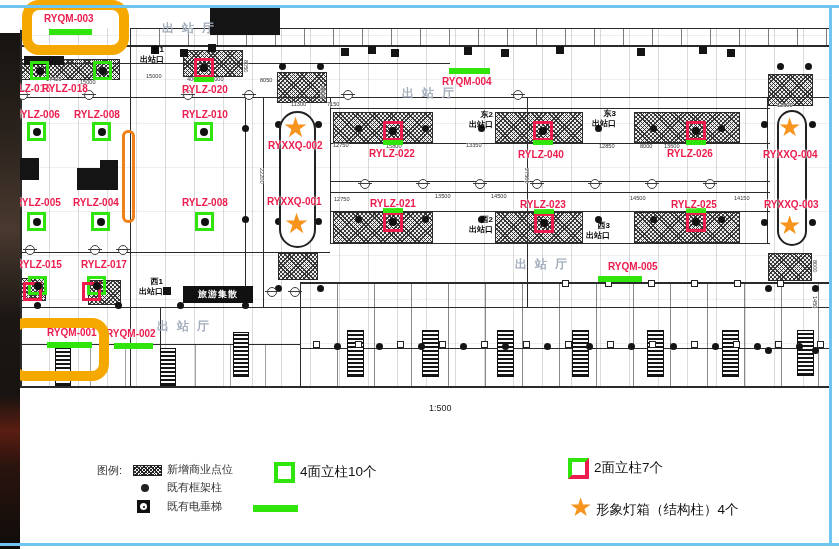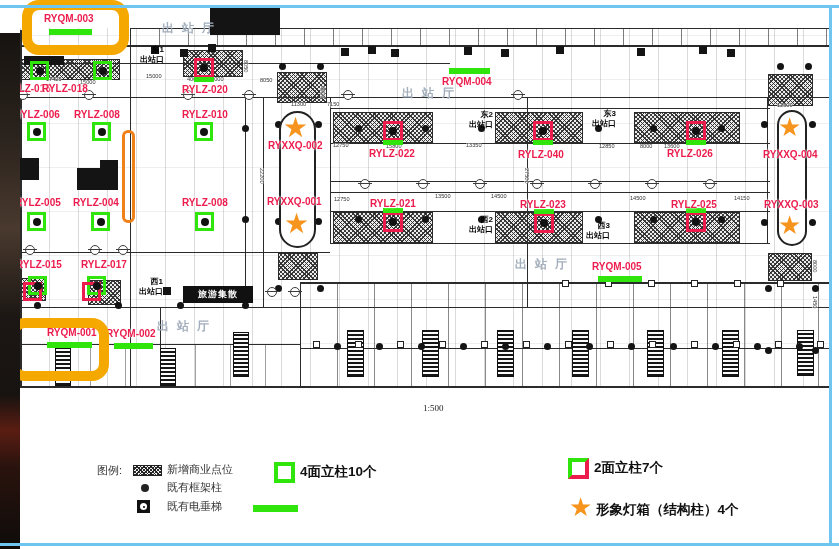--- a/index.html
+++ b/index.html
@@ -65,25 +65,25 @@
   .exit{position:absolute;display:flex;flex-direction:column;align-items:flex-end;width:36px;
       font-size:8px;font-weight:bold;color:#000;line-height:1.2;text-align:center;z-index:18;}
   .hall{position:absolute;font-size:12px;font-weight:bold;color:#a3aebc;letter-spacing:8px;z-index:18;white-space:nowrap;}
   .travel{position:absolute;left:183px;top:286px;width:70px;height:17px;background:#111;color:#fff;
       font-size:9px;font-weight:bold;display:flex;align-items:center;justify-content:center;letter-spacing:1px;z-index:18;}
 
   
   .title-wrap{position:absolute;left:405px;top:403px;z-index:18;display:flex;align-items:baseline;}
   .title{font-family:"Liberation Serif",serif;font-size:15px;font-weight:bold;color:#222;
       letter-spacing:1.5px;border-bottom:2px solid #222;padding-bottom:1px;}
-  .scale{font-size:9px;color:#222;margin-left:18px;font-family:Liberation Serif, serif;}
+  .scale{font-size:9px;color:#222;margin-left:24px;font-family:Liberation Sans, sans-serif;}
 
   
   .lg-txt{position:absolute;font-size:11px;color:#333;z-index:18;white-space:nowrap;}
-  .lg-big{position:absolute;font-size:13.5px;font-weight:bold;color:#111;z-index:18;white-space:nowrap;}
+  .lg-big{position:absolute;font-size:13.5px;font-weight:normal;color:#111;z-index:18;white-space:nowrap;}
   .lg-hatch{position:absolute;left:133px;top:465px;width:29px;height:11px;z-index:18;border:1px solid #222;
       background:repeating-linear-gradient(45deg,rgba(30,30,30,.95) 0 1px,transparent 1px 2.5px),
                  repeating-linear-gradient(-45deg,rgba(30,30,30,.95) 0 1px,transparent 1px 2.5px),#eee;}
   .lg-dot{position:absolute;left:141px;top:484px;width:8px;height:8px;border-radius:50%;background:#222;z-index:18;}
   .lg-elev{position:absolute;left:137px;top:500px;width:13px;height:13px;background:#111;z-index:18;}
   .lg-elev::after{content:"";position:absolute;left:3px;top:3px;width:7px;height:7px;border-radius:50%;background:#fff;}
   .lg-elev::before{content:"";position:absolute;left:5.5px;top:5.5px;width:2px;height:2px;border-radius:50%;background:#000;z-index:1;}
   .lg-gsq{position:absolute;left:274px;top:462px;width:21px;height:21px;border:4px solid var(--green);background:#fff;z-index:18;}
   .lg-rgsq{position:absolute;left:568px;top:458px;width:21px;height:21px;background:#fff;z-index:18;
       border-top:4px solid var(--green);border-left:4px solid var(--green);
@@ -369,21 +369,21 @@
       <i class="cd"></i>
       <i class="gline"></i>
     </div>
   <span class="rlab" style="left:671px;top:200px">RYLZ-025</span>
 
   <div class="gbar" style="left:49px;top:29px;width:43px"></div>
   <span class="rlab" style="left:44px;top:14px">RYQM-003</span>
   <div class="gbar" style="left:449px;top:68px;width:41px"></div>
   <span class="rlab" style="left:442px;top:77px">RYQM-004</span>
   <div class="gbar" style="left:598px;top:276px;width:44px"></div>
-  <span class="rlab" style="left:592px;top:262px">RYQM-005</span>
+  <span class="rlab" style="left:608px;top:262px">RYQM-005</span>
   <div class="gbar" style="left:47px;top:342px;width:45px"></div>
   <span class="rlab" style="left:47px;top:328px">RYQM-001</span>
   <div class="gbar" style="left:114px;top:343px;width:39px"></div>
   <span class="rlab" style="left:106px;top:329px">RYQM-002</span>
 
   <span class="star" style="left:283px;top:114px">★</span>
   <span class="rlab" style="left:268px;top:141px">RYXXQ-002</span>
   <span class="star" style="left:284px;top:210px">★</span>
   <span class="rlab" style="left:267px;top:197px">RYXXQ-001</span>
   <span class="star" style="left:778px;top:114px;font-size:26px">★</span>

